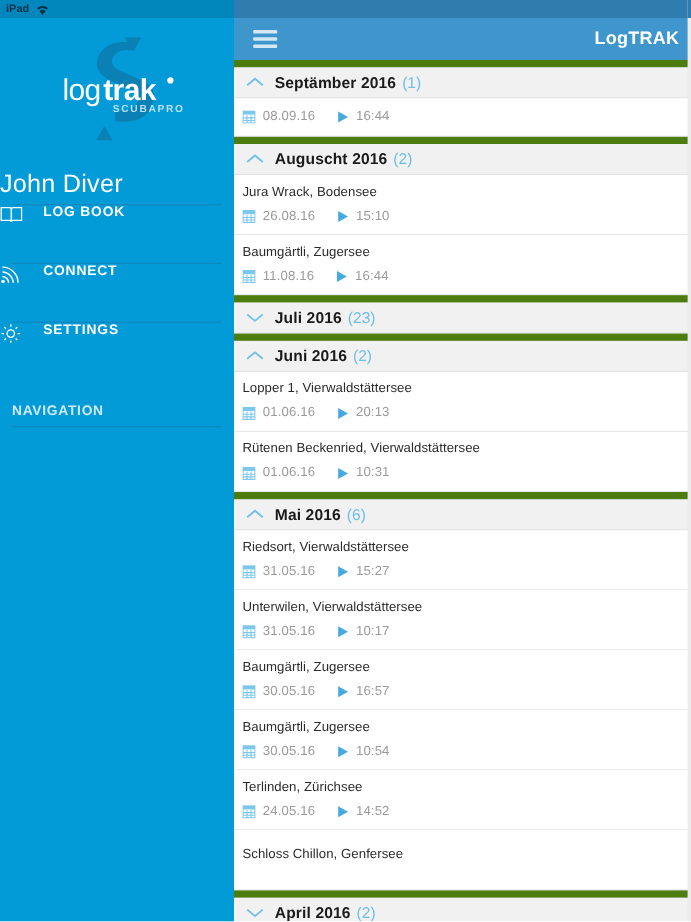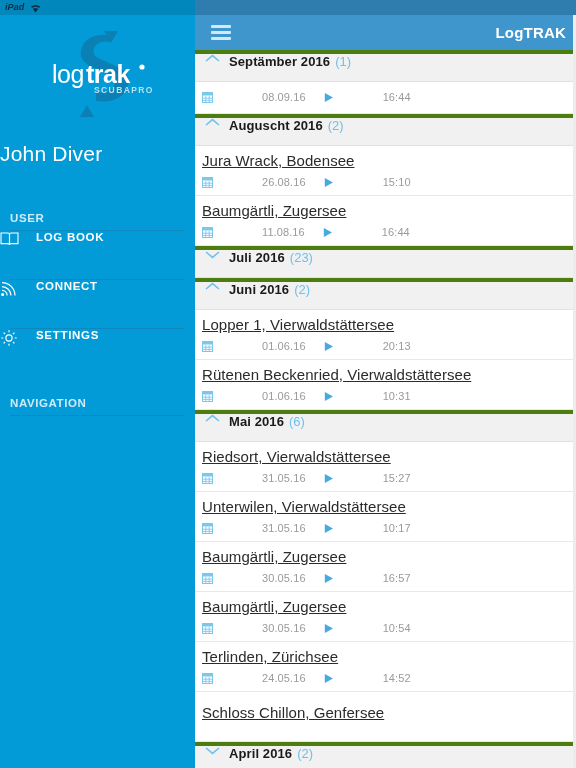--- a/index.html
+++ b/index.html
@@ -38,21 +38,20 @@
     align-items: center;
     padding-left: 5px;
     gap: 5px;
   }
   .statusbar .sb-label {
     color: #0b2f45;
     font-size: 9px;
     font-weight: bold;
     letter-spacing: 0.1px;
     line-height: 1;
-    font-style: italic;
   }
   .wifi-ico { display: block; }
 
   .brand {
     height: 118px;
     position: relative;
     display: flex;
     align-items: center;
     justify-content: center;
   }
@@ -168,24 +167,24 @@
     left: 0;
     width: 381px;
     height: 718px;
     overflow: hidden;
     background: #ffffff;
   }
 
   .grp-header {
     height: 32px;
     background: #f1f1f1;
-    border-top: 4px solid #4d7c0f;
+    border-top: 6px solid #4d7c0f;
     border-bottom: 1px solid #e2e2e2;
     display: flex;
-    align-items: flex-start;
+    align-items: center;
     box-sizing: border-box;
     cursor: pointer;
   }
   .grp-chev {
     width: 34px;
     flex: 0 0 34px;
     display: flex;
     align-items: center;
     justify-content: center;
   }
@@ -210,38 +209,36 @@
     display: flex;
     flex-direction: column;
     justify-content: center;
     cursor: pointer;
   }
   .dive-row.no-title {
     height: 32px;
     justify-content: center;
   }
   .dive-title {
-    font-size: 15px;
+    font-size: 11px;
     color: #2b2b2b;
     line-height: 1;
     margin-bottom: 9px;
     letter-spacing: 0.05px;
-    text-decoration: underline;
   }
 
   .dive-meta {
     display: flex;
     align-items: center;
     line-height: 1;
   }
   .meta-date, .meta-time {
     font-size: 11px;
     color: #9a9a9a;
     letter-spacing: 0.1px;
-    margin-left: 43px;
   }
   .cal-ico { margin-right: 6px; display: block; }
   .play-ico { margin: 0 6px 0 18px; display: block; }
 
   .right-edge {
     position: absolute;
     right: 0;
     top: 0;
     width: 3px;
     height: 768px;
@@ -284,21 +281,20 @@
           <text x="14" y="52" font-family="Liberation Sans, sans-serif" font-size="25" font-weight="300" fill="#ffffff" letter-spacing="-0.5">log</text>
           <text x="48" y="52" font-family="Liberation Sans, sans-serif" font-size="25" font-weight="bold" fill="#ffffff" letter-spacing="-0.5">trak</text>
           <circle cx="104" cy="36" r="2.6" fill="#ffffff"></circle>
           <text x="56" y="62" font-family="Liberation Sans, sans-serif" font-size="8.5" font-weight="bold" fill="#b9dff2" letter-spacing="1.4">SCUBAPRO</text>
         </svg>
       </div>
     </div>
 
     <div class="username">John Diver</div>
 
-    <div class="section-label sb-user-label">USER</div>
     <div class="sb-divider"></div>
 
     <div class="menu-item">
       <span class="mi-icon">
         <svg width="19" height="15" viewBox="0 0 19 15">
           <path d="M1 2 H8 Q9.5 2 9.5 3.4 V14 Q9.5 12.6 8 12.6 H1 Z" fill="none" stroke="#ffffff" stroke-width="1.1"></path>
           <path d="M18 2 H11 Q9.5 2 9.5 3.4 V14 Q9.5 12.6 11 12.6 H18 Z" fill="none" stroke="#ffffff" stroke-width="1.1"></path>
         </svg>
       </span>
       <span class="mi-label">LOG BOOK</span>

